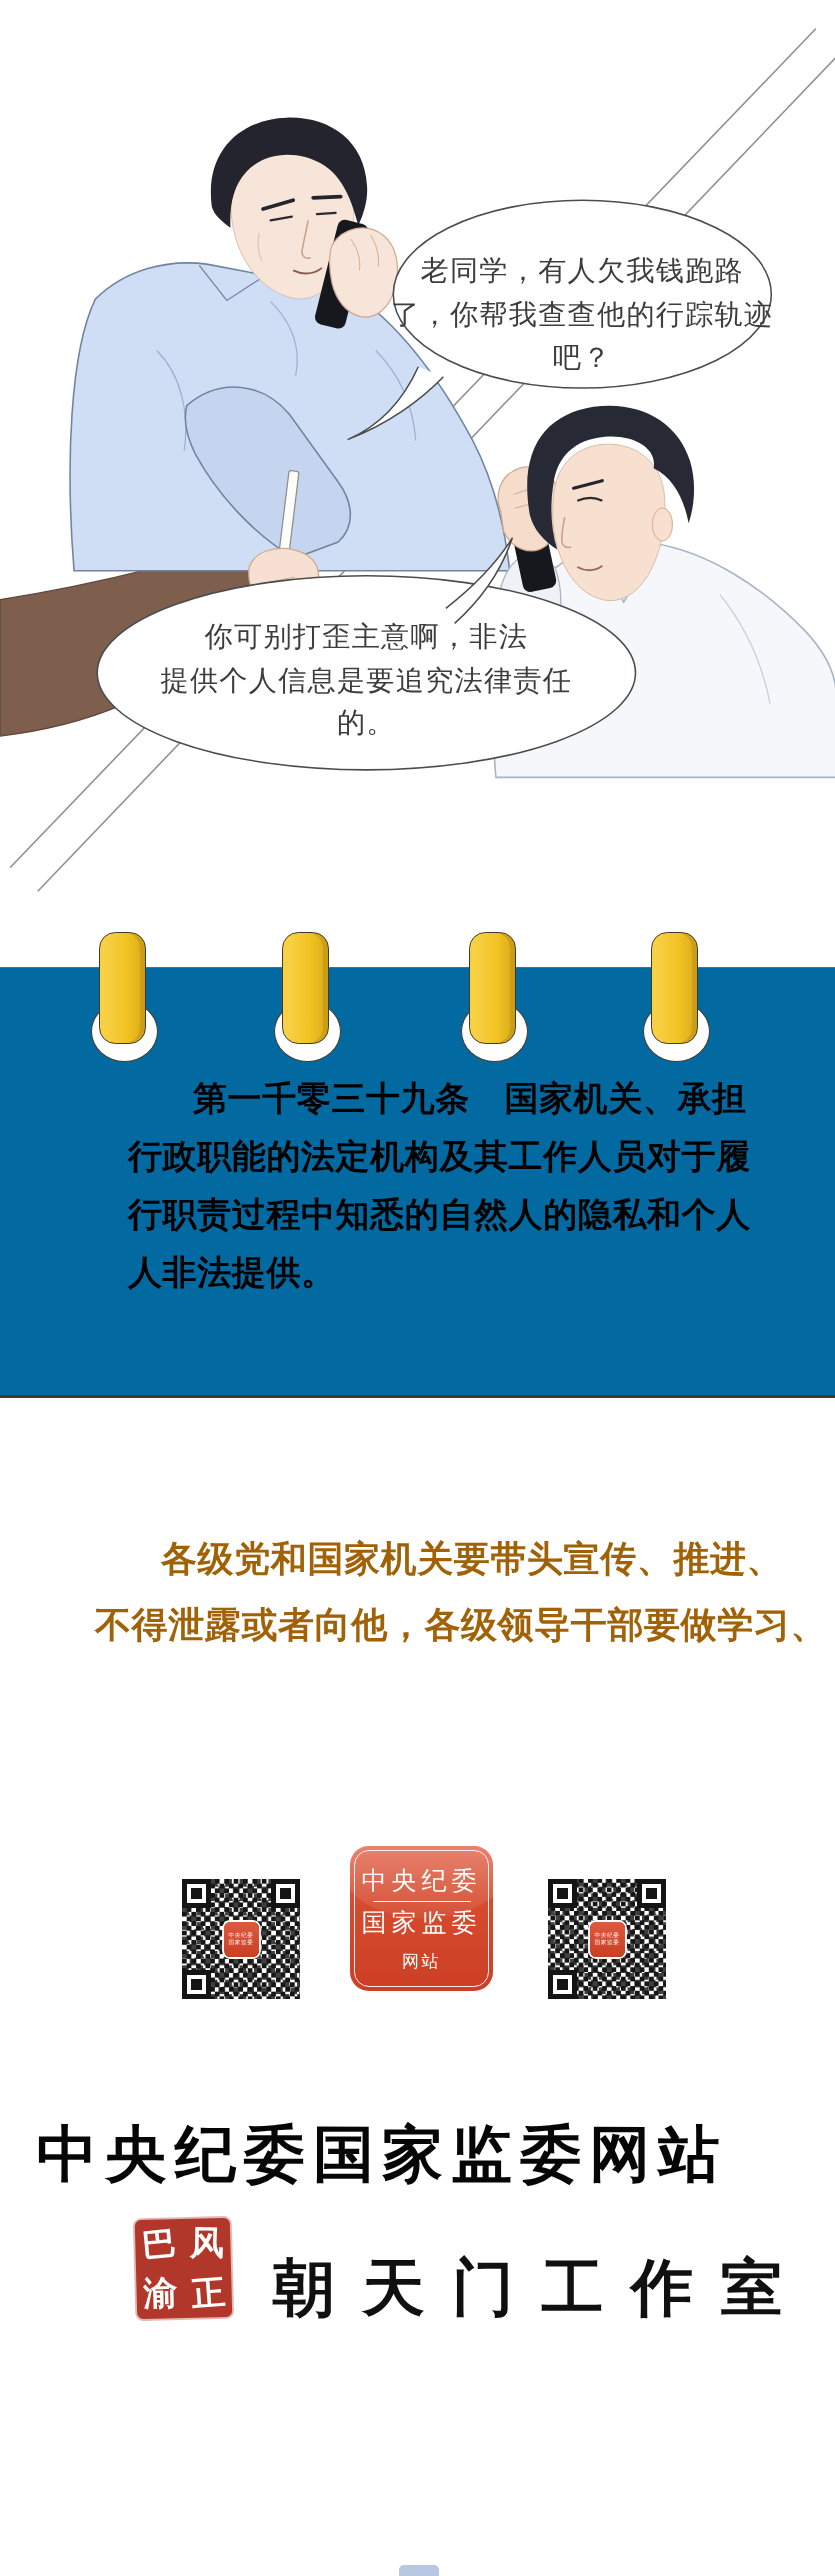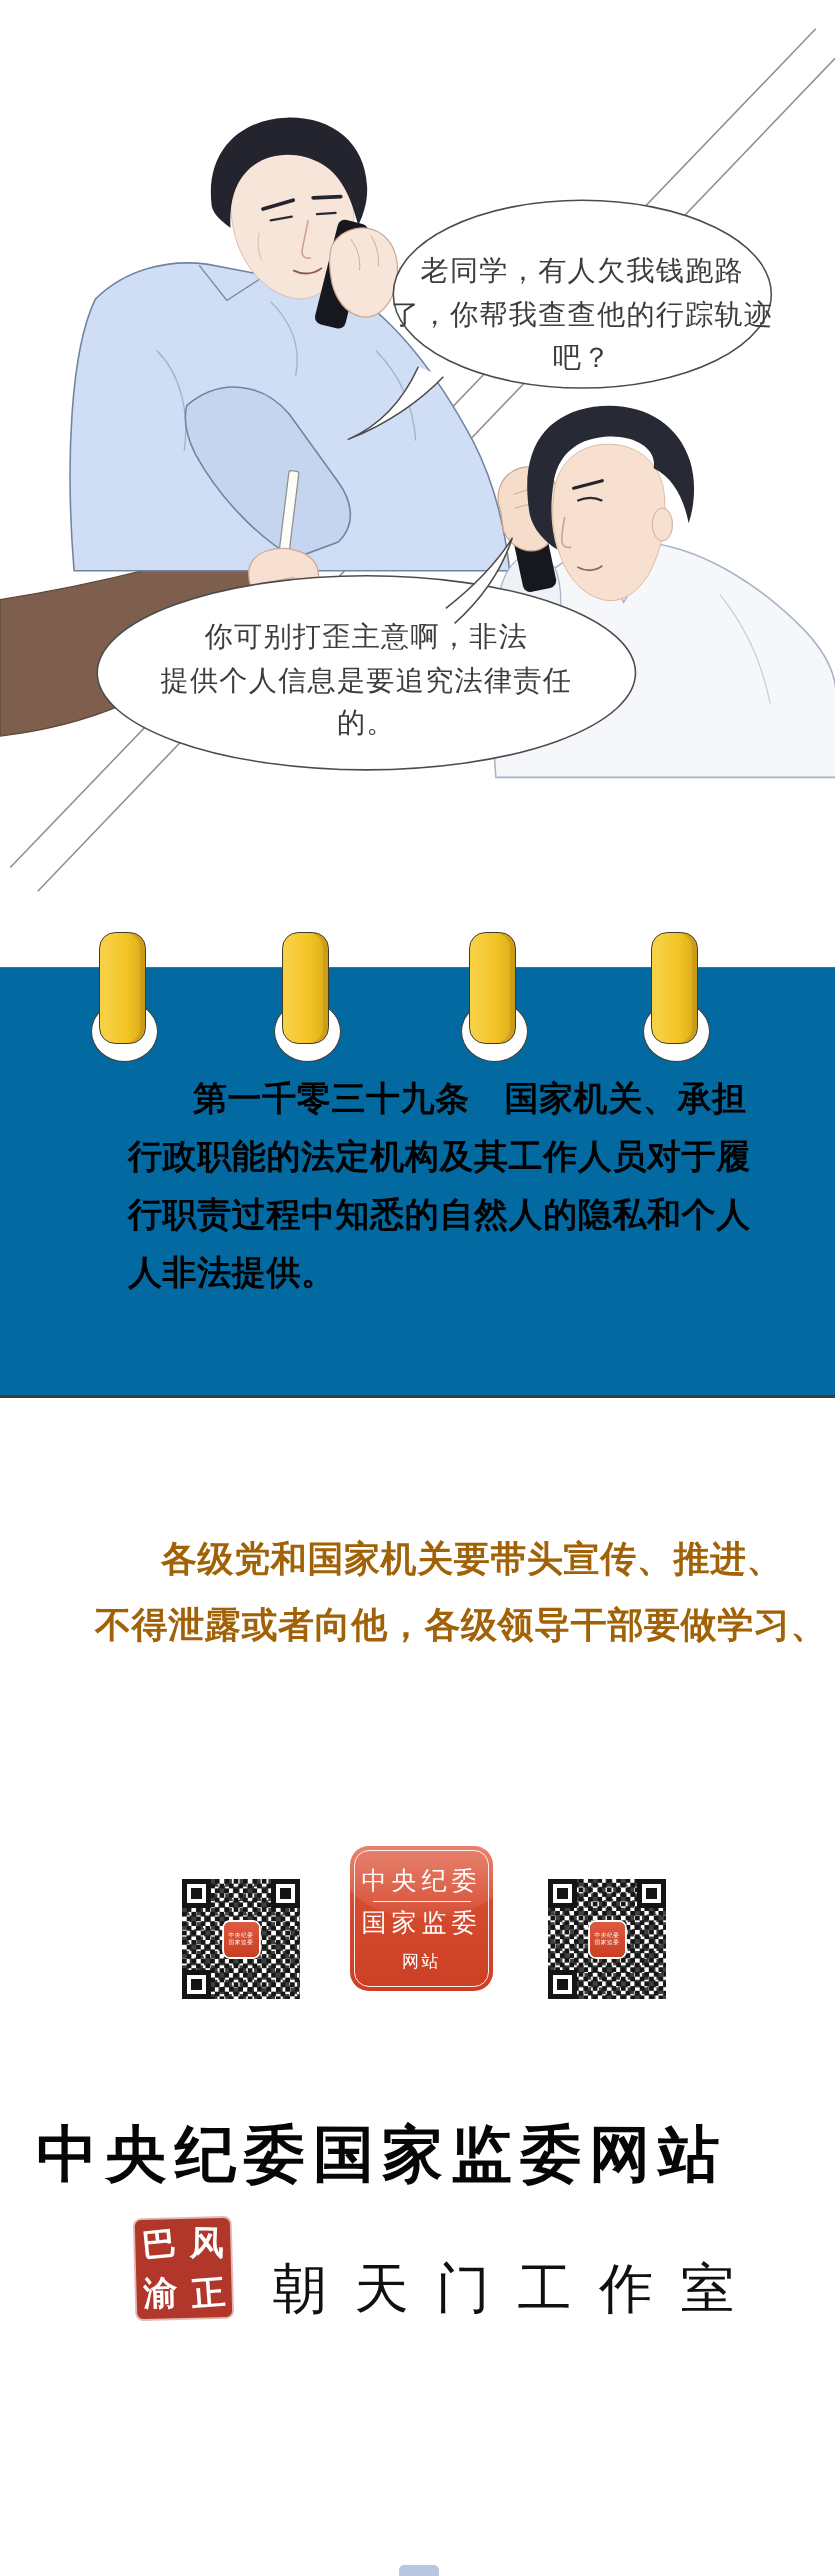--- a/index.html
+++ b/index.html
@@ -45,21 +45,21 @@
   .site-title{position:absolute;left:0;top:2122px;width:764px;text-align:center;color:#060606;
               font-size:61px;font-weight:900;letter-spacing:8.1px;line-height:65px;white-space:nowrap;}
   .seal{position:absolute;left:136px;top:2219px;width:95px;height:99px;background:#b0372a;border-radius:6.3px;
         transform:rotate(-1.5deg);display:grid;grid-template-columns:1fr 1fr;grid-template-rows:1fr 1fr;
         box-shadow:0 0 0 1.9px rgba(176,55,42,.35);}
   .seal span{font-family:"Liberation Serif",serif;color:#fff;font-size:34px;font-weight:700;
              display:flex;align-items:center;justify-content:center;}
   .seal span:nth-child(1){transform:rotate(-4deg);}
   .seal span:nth-child(2){transform:rotate(3deg);}
   .seal span:nth-child(4){transform:rotate(-3deg);}
-  .studio{position:absolute;left:273px;top:2258px;color:#101010;font-size:54px;font-weight:400;
+  .studio{position:absolute;left:273px;top:2258px;color:#101010;font-size:62px;font-weight:700;
           letter-spacing:27.5px;line-height:60px;white-space:nowrap;}
   .bottom-sliver{position:absolute;left:399px;top:2565px;width:40px;height:11.3px;background:#b9c8e2;border-radius:5px 5px 0 0;}
 </style>
 </head>
 <body>
 
 <div id="page">
 
   <svg class="comic-svg" width="836" height="967" viewBox="0 0 1335 1545">
 

